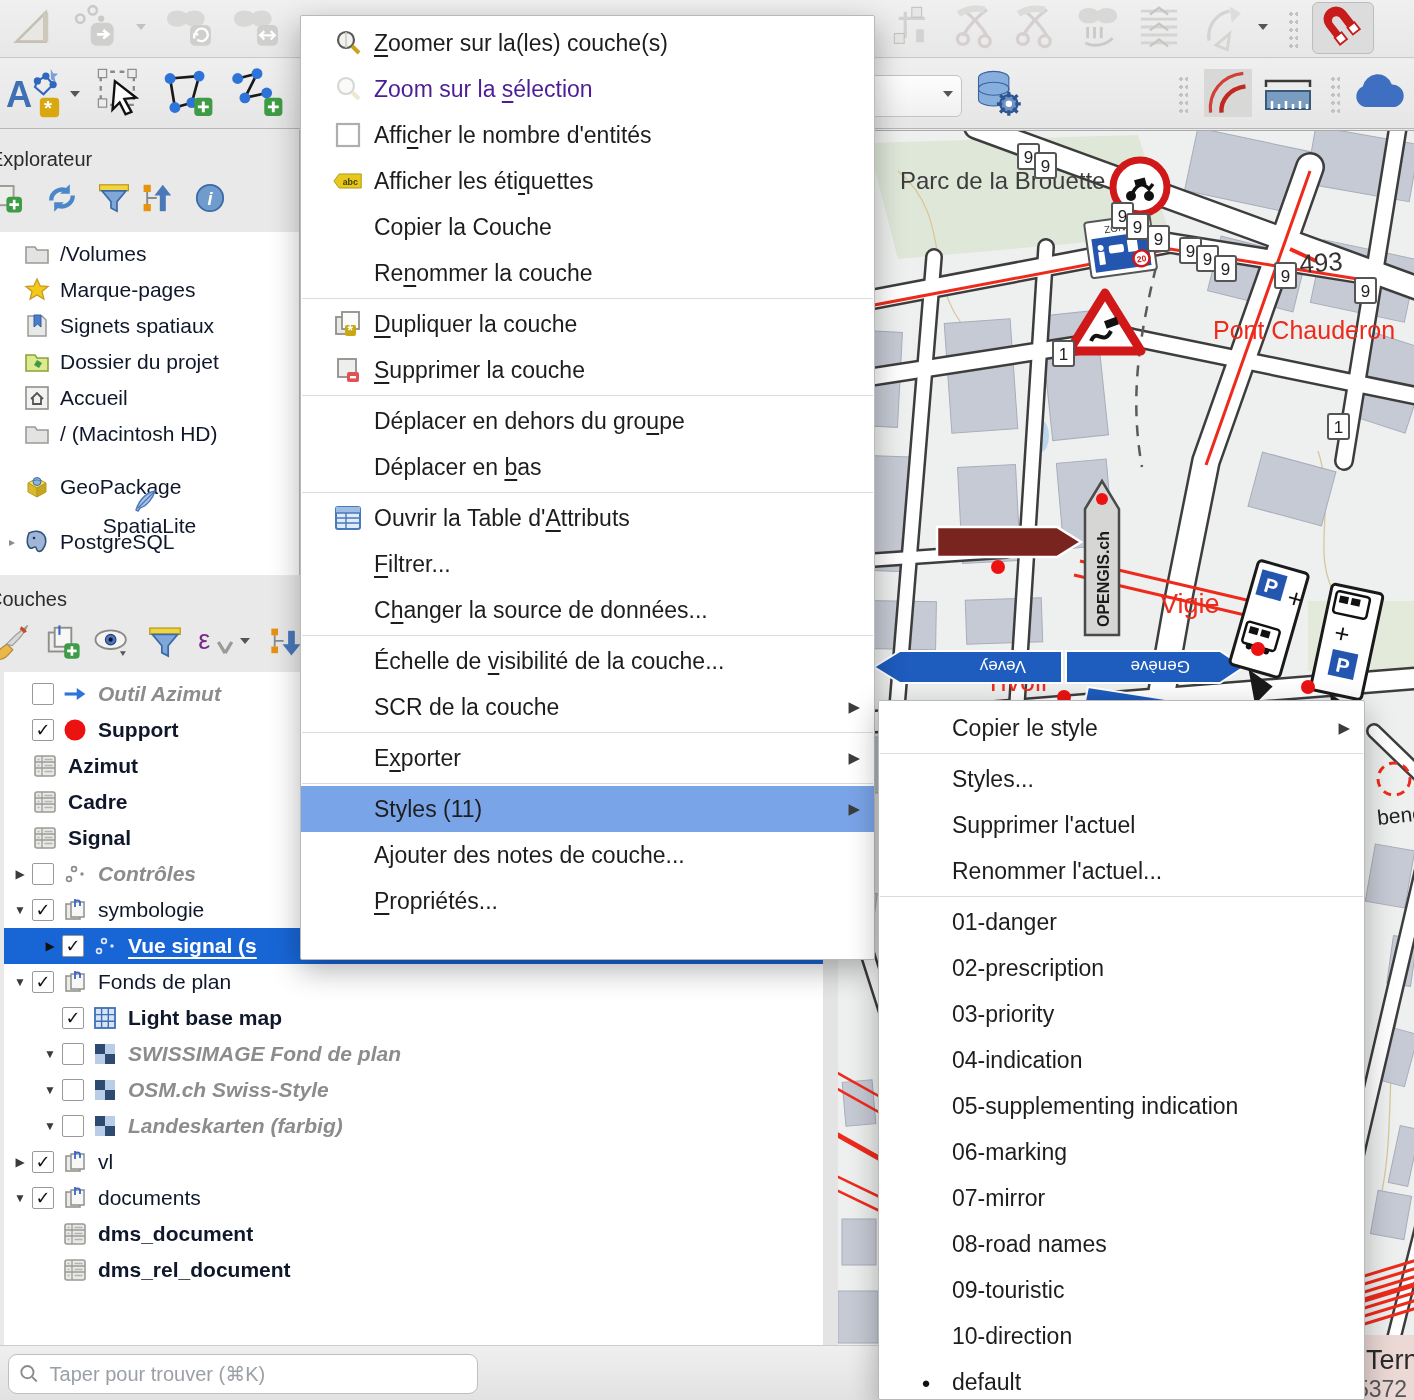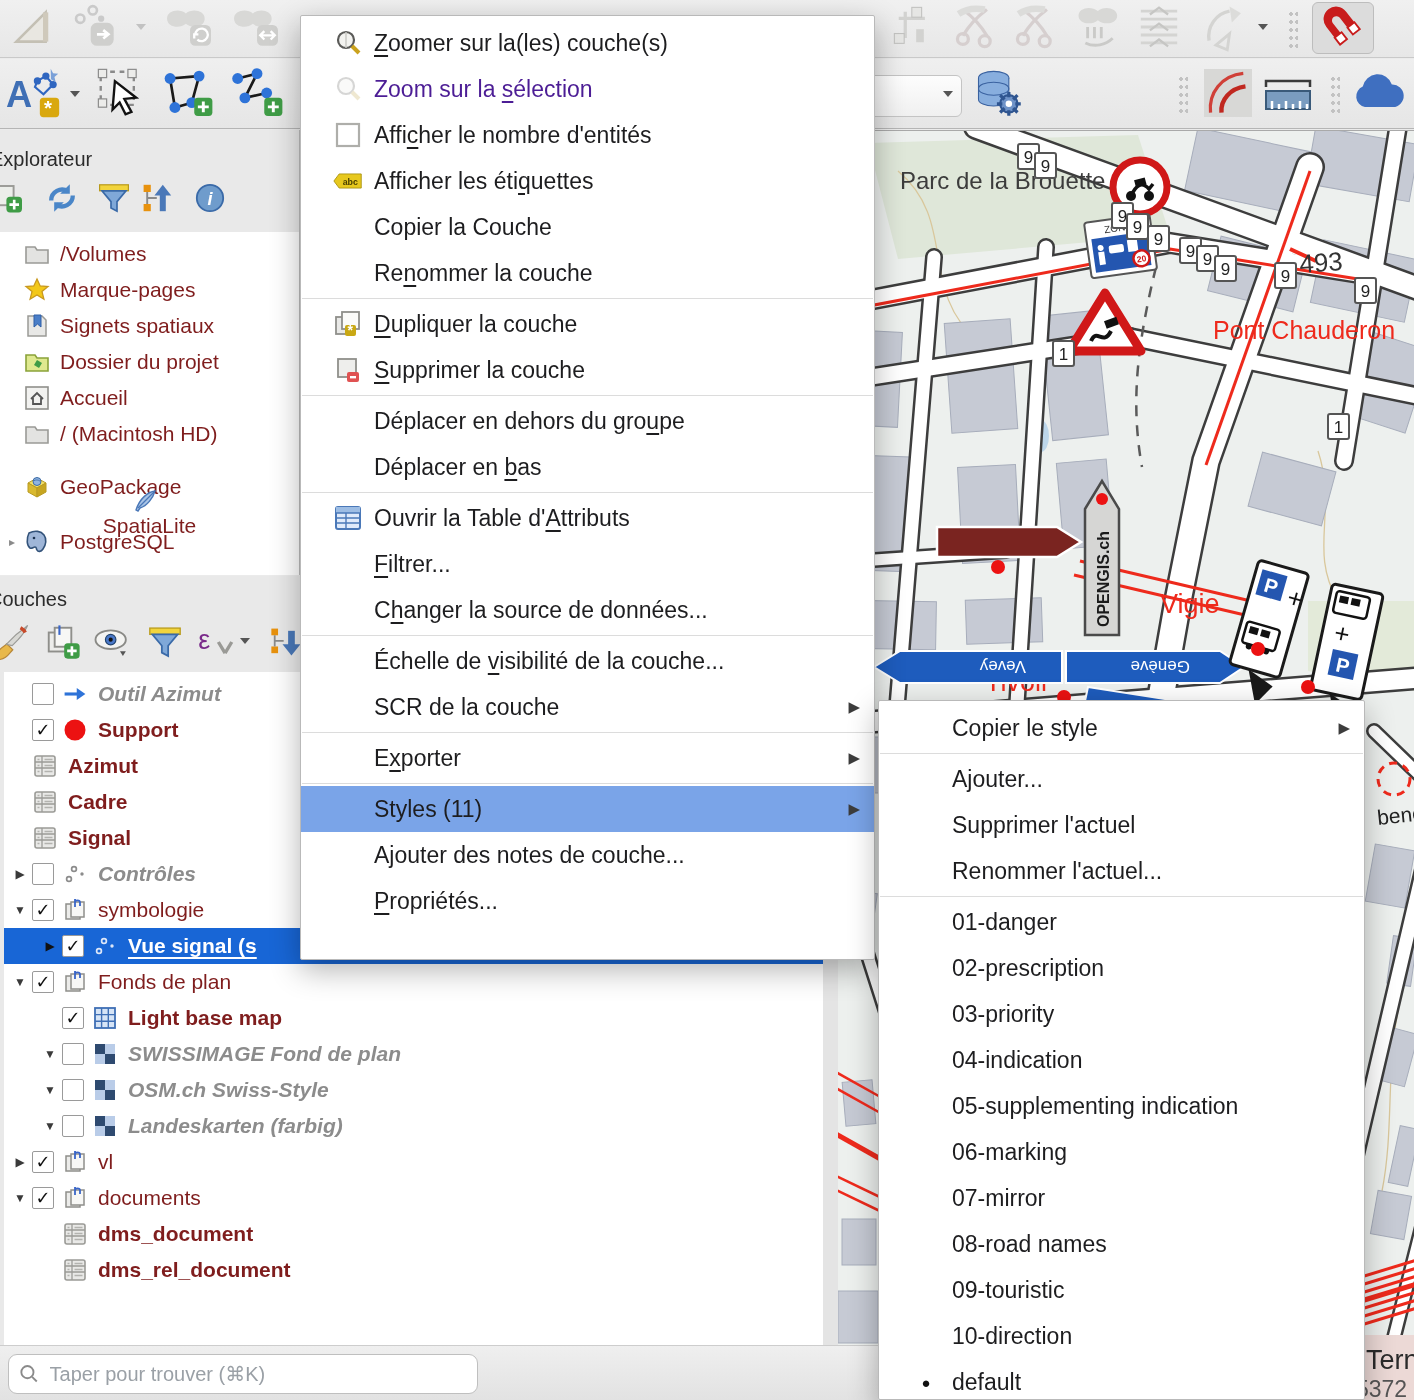--- a/index.html
+++ b/index.html
@@ -22,21 +22,21 @@
   #explorer-tree{position:absolute;left:0;top:102px;width:299px;height:343px;background:#fff;}
   #layers{left:0;top:576px;width:820px;height:769px;background:#e9e9e9;border-right:1px solid #bdbdbd;z-index:2;}
   #layers-tree{position:absolute;left:4px;top:96px;width:819px;height:673px;background:#fff;}
   .tree-row{position:absolute;left:0;display:flex;align-items:center;height:36px;width:100%;}
   .tr-spacer{display:inline-block;width:24px;flex:none;}
   .tr-exp{display:inline-block;width:24px;flex:none;font-size:12px;color:#3a3a3a;text-align:center;}
   .tr-icon{display:inline-block;width:30px;height:26px;flex:none;margin-right:6px;}
   .tr-icon svg{width:26px;height:26px;}
   .cb{width:22px;height:22px;flex:none;background:#fff;border:1.5px solid #9a9a9a;border-radius:2px;margin-right:8px;
       display:flex;align-items:center;justify-content:center;font-size:18px;font-weight:bold;color:#111;}
-  .lbl{font-size:21px;color:#7f1d1d;white-space:nowrap;}
+  .lbl{font-size:21px;color:#0f172a;white-space:nowrap;}
   .lbl.bold{font-weight:bold;}
   .lbl.itgray{font-weight:bold;font-style:italic;color:#8c8c8c;}
   .row-selected{background:#1866d6;}
   .row-selected .lbl{color:#fff;font-weight:bold;text-decoration:underline;text-decoration-thickness:2px;text-underline-offset:4px;}
   .row-selected .tr-exp{color:#111;}
   
   #gutter{left:821px;top:130px;width:17px;height:1215px;background:#e4e4e4;z-index:2;}
   #statusbar{left:0;top:1345px;width:878px;height:55px;background:linear-gradient(#efefef,#e2e2e2);border-top:1px solid #cdcdcd;z-index:6;}
   #searchbox{position:absolute;left:8px;top:8px;width:470px;height:40px;background:#fff;border:1px solid #bfbfbf;border-radius:9px;display:flex;align-items:center;padding:0 10px;}
   #searchbox input{border:none;outline:none;font-size:20px;color:#333;width:100%;background:transparent;}
@@ -950,21 +950,21 @@
 
   <div class="abs menu" id="styles-menu">
       <div class="menu-item">
         <div class="mi-ic"></div>
         <div class="mi-label">Copier le style</div>
         <div class="mi-arrow">▶</div>
       </div>
       <div class="menu-sep"></div>
       <div class="menu-item">
         <div class="mi-ic"></div>
-        <div class="mi-label">Ajouter...</div>
+        <div class="mi-label">Styles...</div>
       </div>
       <div class="menu-item">
         <div class="mi-ic"></div>
         <div class="mi-label">Supprimer l'actuel</div>
       </div>
       <div class="menu-item">
         <div class="mi-ic"></div>
         <div class="mi-label">Renommer l'actuel...</div>
       </div>
       <div class="menu-sep"></div>

